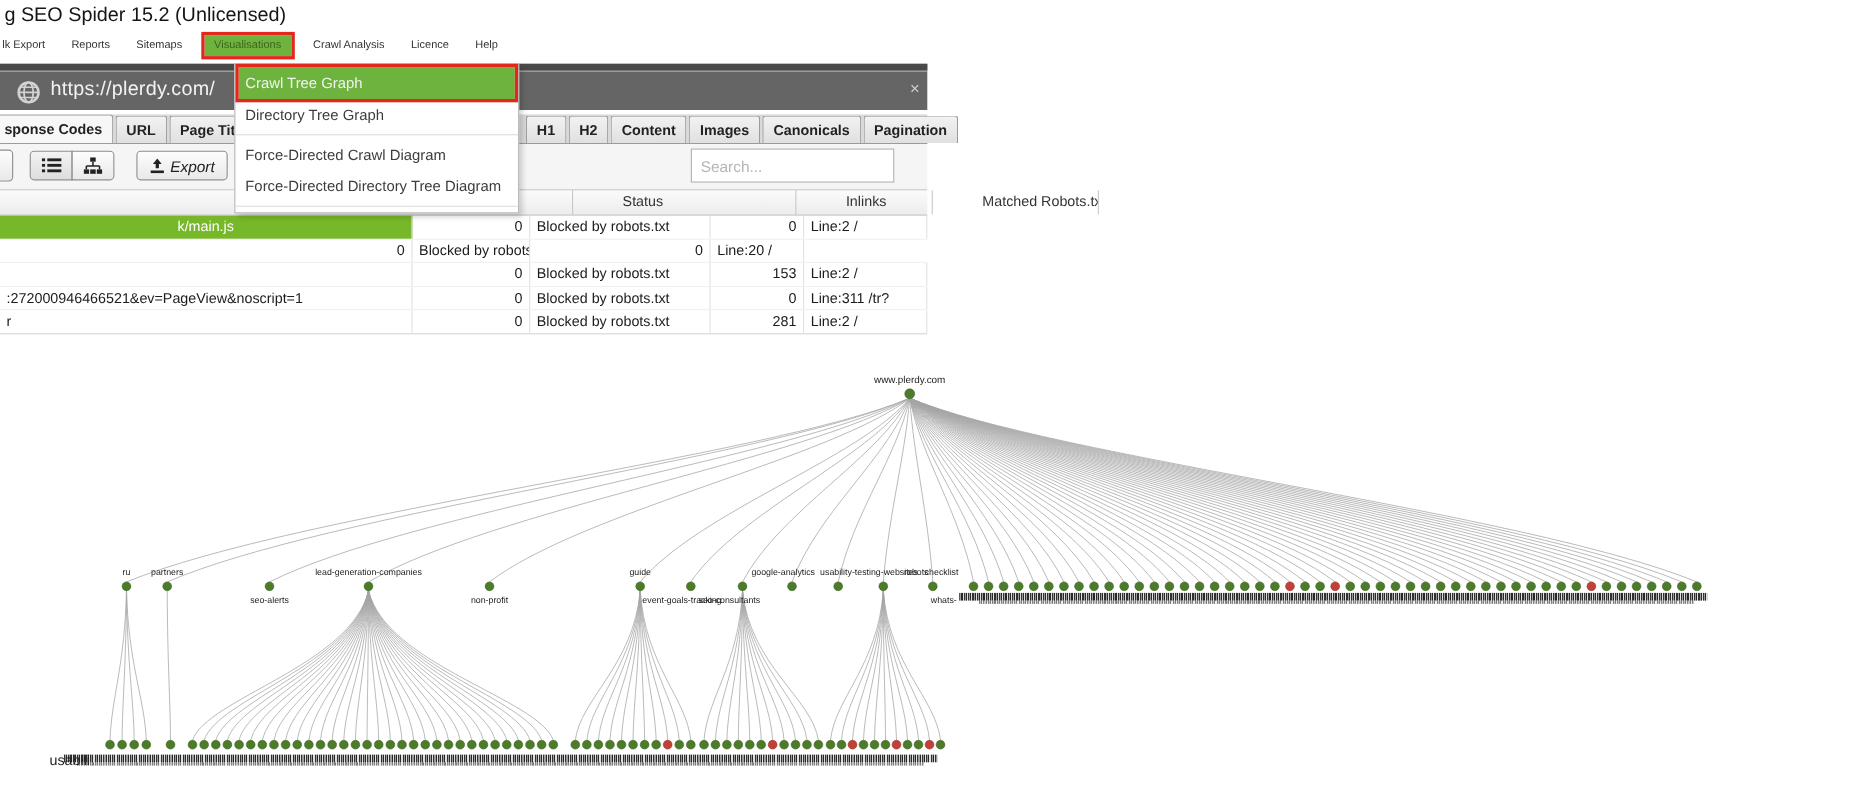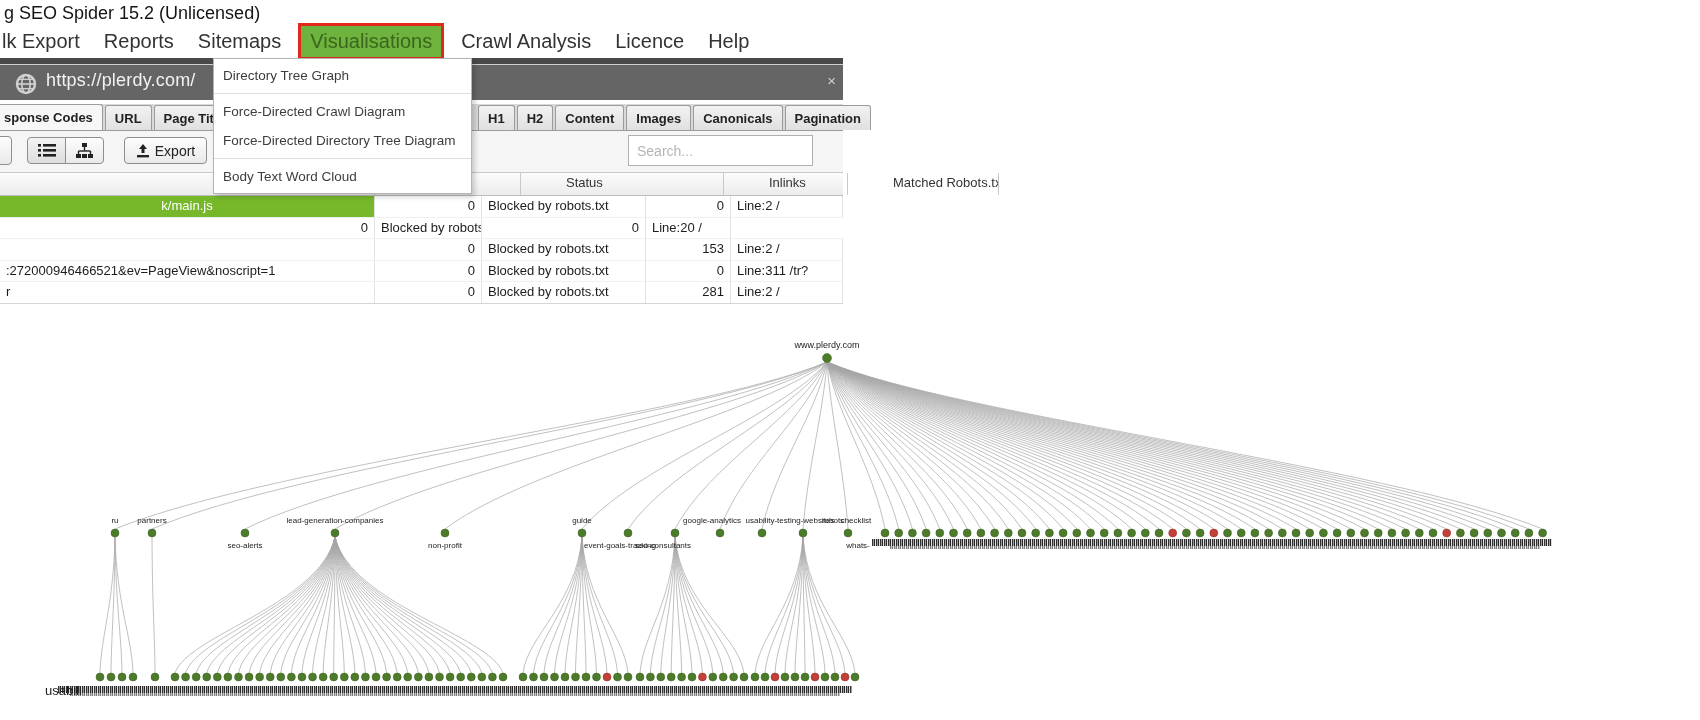--- a/index.html
+++ b/index.html
@@ -2,21 +2,21 @@
 <html style="--accent: #6db33d; --row-green: #76b82a; --ann-red: #e2281c;"><head>
 <meta charset="utf-8">
 <style>
   html,body{margin:0;padding:0;}
   body{width:1700px;height:720px;position:relative;overflow:hidden;background:#fff;
        font-family:"Liberation Sans",sans-serif;-webkit-font-smoothing:antialiased;}
 
   
   .titlebar{position:absolute;left:4px;top:3px;font-size:18px;color:#151515;white-space:nowrap;}
   .menubar{position:absolute;left:0;top:26px;height:30px;display:flex;align-items:center;
-           font-size:20px;color:#333;}
+           font-size:10px;color:#333;}
   .menu-item{padding:5px 12px;white-space:nowrap;cursor:default;}
   .menu-item:first-child{padding-left:2px;}
   .menu-item.menu-highlight{background:var(--accent);color:#3c661c;padding:4px 9px;
            outline:3px solid var(--ann-red);margin:0 8px;}
 
   
   .urlbar{position:absolute;left:0;top:58px;width:843px;height:42px;background:#656565;
           border-top:6px solid #494949;box-sizing:border-box;box-shadow:inset 0 1px 0 #cfcfcf;z-index:1;}
   .globe{position:absolute;left:15px;top:9px;}
   .url-text{position:absolute;left:46px;top:6px;font-size:18px;color:#f2f2f2;letter-spacing:.2px;}
@@ -33,21 +33,21 @@
   .tab.active{background:#f7f7f7;height:26px;}
 
   
   .toolbar{position:absolute;left:0;top:131px;width:843px;height:41px;background:#f5f5f5;}
   .btn{position:absolute;border:1px solid #8e8e8e;border-radius:4px;
        background:linear-gradient(#fdfdfd,#e9e9e9);box-sizing:border-box;
        display:flex;align-items:center;justify-content:center;cursor:default;}
   .btn-sliver{left:-16px;top:5px;width:28px;height:29px;}
   .btn-list{left:27px;top:6px;width:39px;height:27px;border-radius:4px 0 0 4px;background:linear-gradient(#f3f3f3,#ddd);}
   .btn-tree{left:65px;top:6px;width:39px;height:27px;border-radius:0 4px 4px 0;}
-  .btn-export{left:124px;top:6px;width:83px;height:27px;font-size:14px;color:#222;gap:5px;}
+  .btn-export{left:124px;top:6px;width:83px;height:27px;font-size:14px;color:#222;gap:5px;font-style:italic;}
   .search-wrap{position:absolute;left:628px;top:4px;width:185px;height:31px;}
   .search-wrap input{width:100%;height:100%;box-sizing:border-box;border:1px solid #b0b0b0;
        padding:0 8px;font-size:14px;font-family:"Liberation Sans",sans-serif;color:#444;background:#fff;}
   .search-wrap input::placeholder{color:#b5b5b5;}
 
   
   .grid{position:absolute;left:0;top:172px;width:843px;font-size:13px;color:#1c1c1c;z-index:0;}
   .g-row{display:grid;grid-template-columns:375px 107px 164px 85px 112px;height:20.6px;}
   .g-head{height:22px;background:linear-gradient(#fbfbfb,#ececec);border-top:1px solid #c8c8c8;
           border-bottom:1px solid #bdbdbd;color:#333;gap:39px;}
@@ -194,26 +194,26 @@
     <div class="g-row">
       <div class="g-cell ">r</div>
       <div class="g-cell num">0</div>
       <div class="g-cell ">Blocked by robots.txt</div>
       <div class="g-cell num">281</div>
       <div class="g-cell ">Line:2 /</div>
     </div>
   </div>
 
 <div class="dropdown">
+    <div class="dd-item selected">Crawl Tree Graph</div>
     <div class="dd-item">Directory Tree Graph</div>
     <div class="dd-sep"></div>
     <div class="dd-item">Force-Directed Crawl Diagram</div>
     <div class="dd-item">Force-Directed Directory Tree Diagram</div>
     <div class="dd-sep"></div>
-    <div class="dd-item">Body Text Word Cloud</div>
   </div>
 
 <div id="treewrap">
   <svg id="tree" width="1700" height="380">
       <g fill="none" stroke="#8f8f8f" stroke-width="0.7" opacity="0.8">
         <path d="M 827 32 C 698.84 86, 271.64 135, 115 199"></path>
         <path d="M 827 32 C 705.5 86, 300.5 135, 152 199"></path>
         <path d="M 827 32 C 722.24 86, 373.03999999999996 135, 245 199"></path>
         <path d="M 827 32 C 738.44 86, 443.24 135, 335 199"></path>
         <path d="M 827 32 C 758.24 86, 529.04 135, 445 199"></path>

